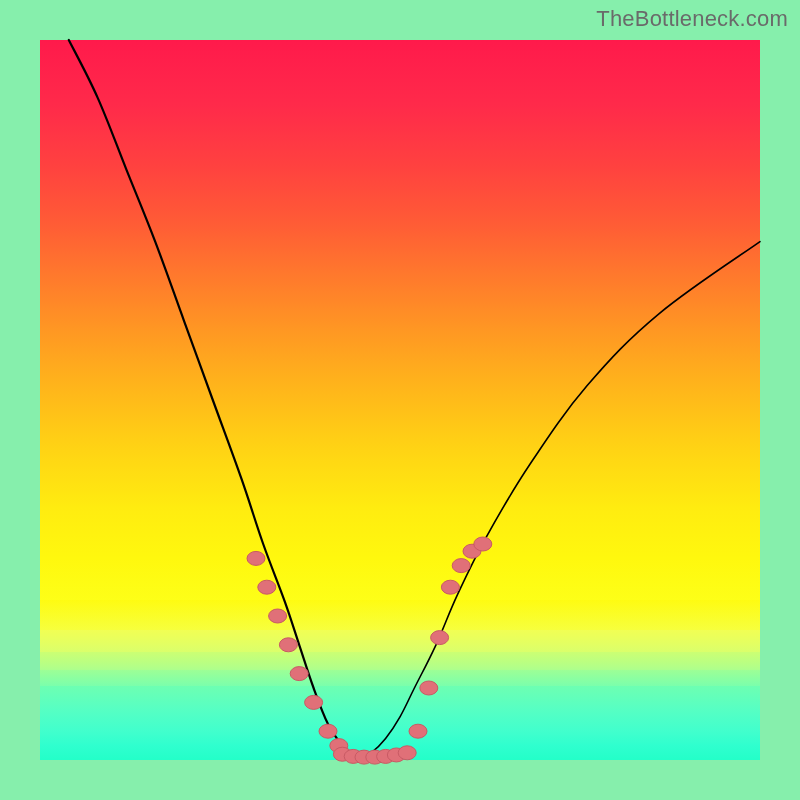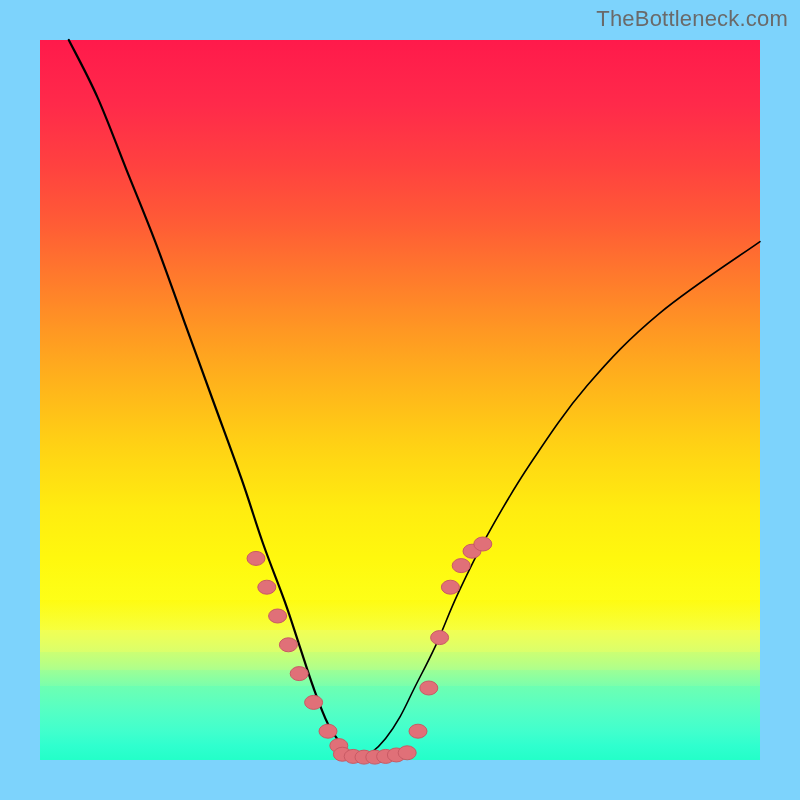--- a/index.html
+++ b/index.html
@@ -8,21 +8,21 @@
     width: 800px;
     height: 800px;
     overflow: hidden;
     background: #000;
     font-family: Arial, Helvetica, sans-serif;
   }
   .frame {
     position: relative;
     width: 800px;
     height: 800px;
-    background: #7dd3fc;
+    background: #86efac;
   }
   .plot-area {
     position: absolute;
     left: 40px;
     top: 40px;
     width: 720px;
     height: 720px;
     background: linear-gradient(to bottom,
       #ff1a4b 0%,
       #ff2a4a 9%,

